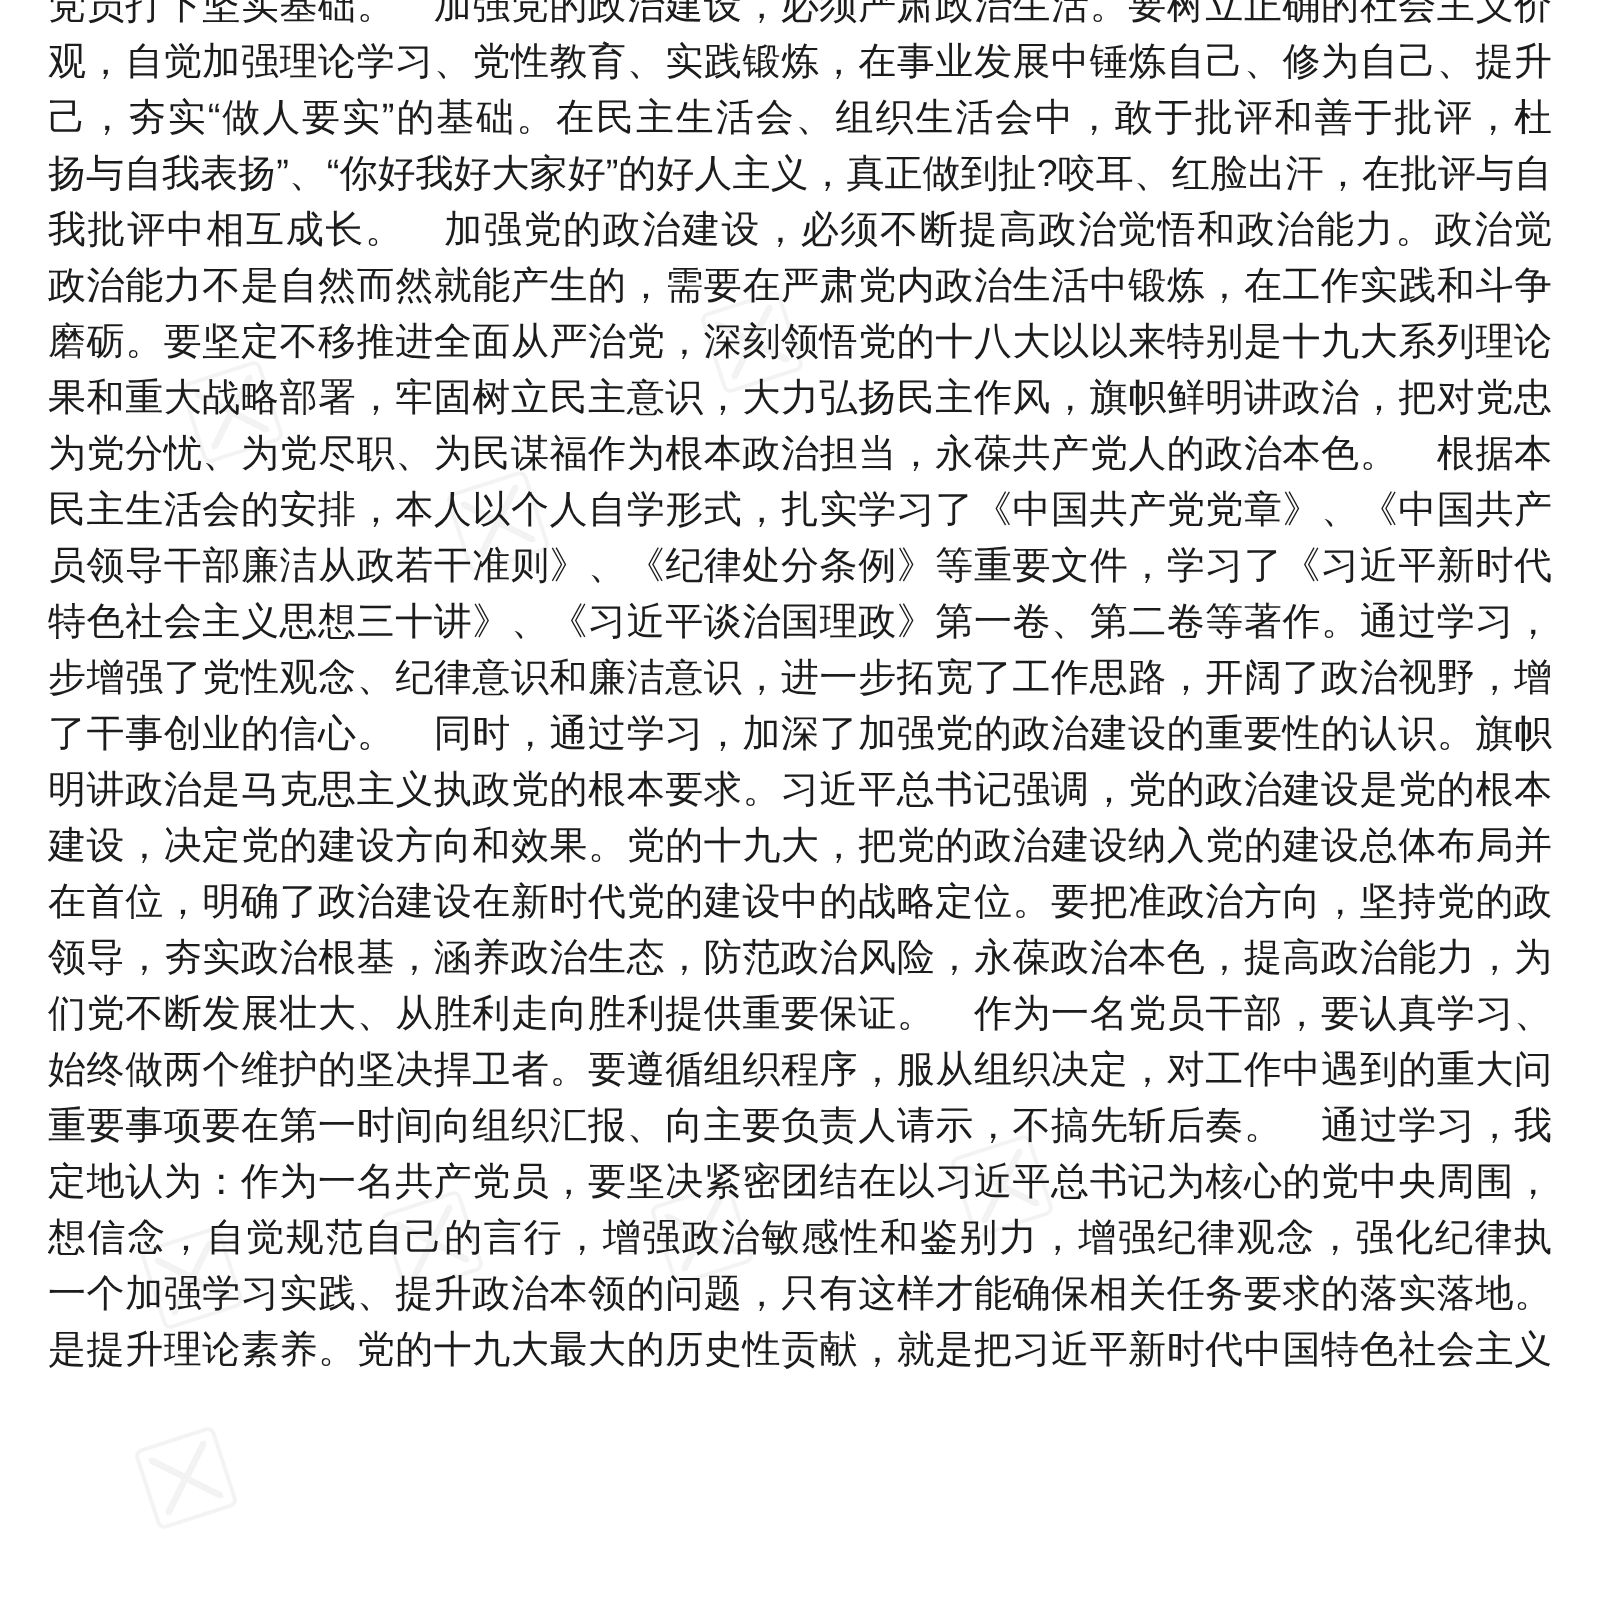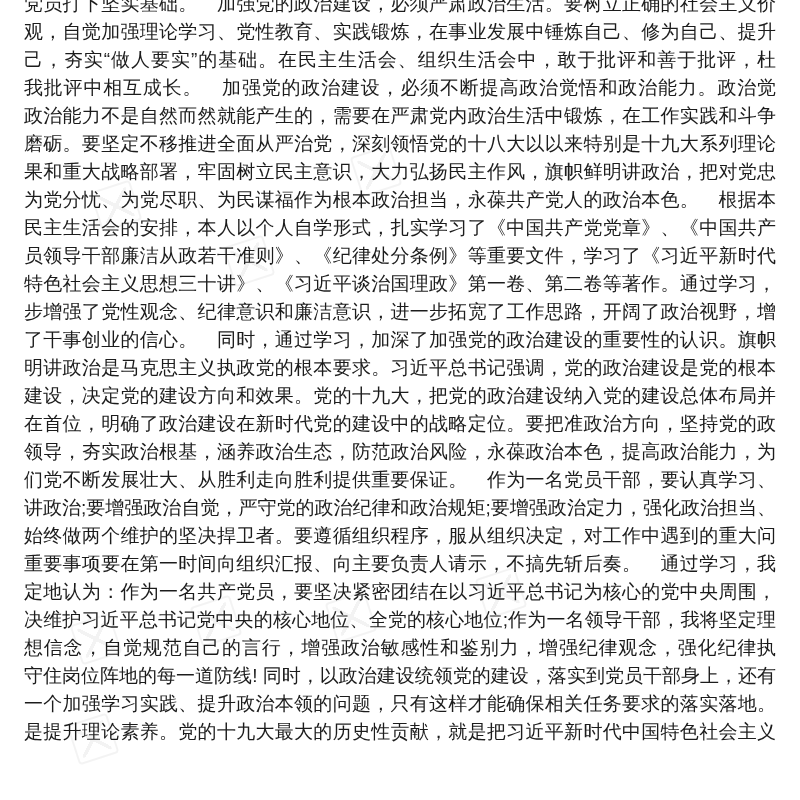--- a/index.html
+++ b/index.html
@@ -60,38 +60,36 @@
     <div class="wm" style="left:195px; top:600px;"></div>
     <div class="wm" style="left:330px; top:596px;"></div>
     <div class="wm" style="left:75px;  top:618px;"></div>
     <div class="wm" style="left:480px; top:572px;"></div>
     <div class="wm" style="left:72px;  top:718px;"></div>
   </div>
   <div class="text-block" id="text-block" style="color: rgb(28, 28, 28);">
       <div class="line">党员打下坚实基础。　加强党的政治建设，必须严肃政治生活。要树立正确的社会主义价值</div>
       <div class="line">观，自觉加强理论学习、党性教育、实践锻炼，在事业发展中锤炼自己、修为自己、提升自</div>
       <div class="line">己，夯实“做人要实”的基础。在民主生活会、组织生活会中，敢于批评和善于批评，杜绝“表</div>
+      <div class="line">扬与自我表扬”、“你好我好大家好”的好人主义，真正做到扯?咬耳、红脸出汗，在批评与自</div>
       <div class="line">我批评中相互成长。　加强党的政治建设，必须不断提高政治觉悟和政治能力。政治觉悟、</div>
       <div class="line">政治能力不是自然而然就能产生的，需要在严肃党内政治生活中锻炼，在工作实践和斗争中</div>
       <div class="line">磨砺。要坚定不移推进全面从严治党，深刻领悟党的十八大以以来特别是十九大系列理论成</div>
       <div class="line">果和重大战略部署，牢固树立民主意识，大力弘扬民主作风，旗帜鲜明讲政治，把对党忠诚，</div>
       <div class="line">为党分忧、为党尽职、为民谋福作为根本政治担当，永葆共产党人的政治本色。　根据本次</div>
       <div class="line">民主生活会的安排，本人以个人自学形式，扎实学习了《中国共产党党章》、《中国共产党党</div>
       <div class="line">员领导干部廉洁从政若干准则》、《纪律处分条例》等重要文件，学习了《习近平新时代中国</div>
       <div class="line">特色社会主义思想三十讲》、《习近平谈治国理政》第一卷、第二卷等著作。通过学习，进一</div>
       <div class="line">步增强了党性观念、纪律意识和廉洁意识，进一步拓宽了工作思路，开阔了政治视野，增强</div>
       <div class="line">了干事创业的信心。　同时，通过学习，加深了加强党的政治建设的重要性的认识。旗帜鲜</div>
       <div class="line">明讲政治是马克思主义执政党的根本要求。习近平总书记强调，党的政治建设是党的根本性</div>
       <div class="line">建设，决定党的建设方向和效果。党的十九大，把党的政治建设纳入党的建设总体布局并摆</div>
       <div class="line">在首位，明确了政治建设在新时代党的建设中的战略定位。要把准政治方向，坚持党的政治</div>
       <div class="line">领导，夯实政治根基，涵养政治生态，防范政治风险，永葆政治本色，提高政治能力，为我</div>
       <div class="line">们党不断发展壮大、从胜利走向胜利提供重要保证。　作为一名党员干部，要认真学习、深</div>
-      <div class="line">讲政治;要增强政治自觉，严守党的政治纪律和政治规矩;要增强政治定力，强化政治担当、</div>
       <div class="line">始终做两个维护的坚决捍卫者。要遵循组织程序，服从组织决定，对工作中遇到的重大问题、</div>
       <div class="line">重要事项要在第一时间向组织汇报、向主要负责人请示，不搞先斩后奏。　通过学习，我坚</div>
       <div class="line">定地认为：作为一名共产党员，要坚决紧密团结在以习近平总书记为核心的党中央周围，坚</div>
-      <div class="line">决维护习近平总书记党中央的核心地位、全党的核心地位;作为一名领导干部，我将坚定理</div>
       <div class="line">想信念，自觉规范自己的言行，增强政治敏感性和鉴别力，增强纪律观念，强化纪律执行，</div>
-      <div class="line">守住岗位阵地的每一道防线! 同时，以政治建设统领党的建设，落实到党员干部身上，还有</div>
       <div class="line">一个加强学习实践、提升政治本领的问题，只有这样才能确保相关任务要求的落实落地。一</div>
       <div class="line">是提升理论素养。党的十九大最大的历史性贡献，就是把习近平新时代中国特色社会主义思</div>
     </div>
 </div>
 
 </body></html>

